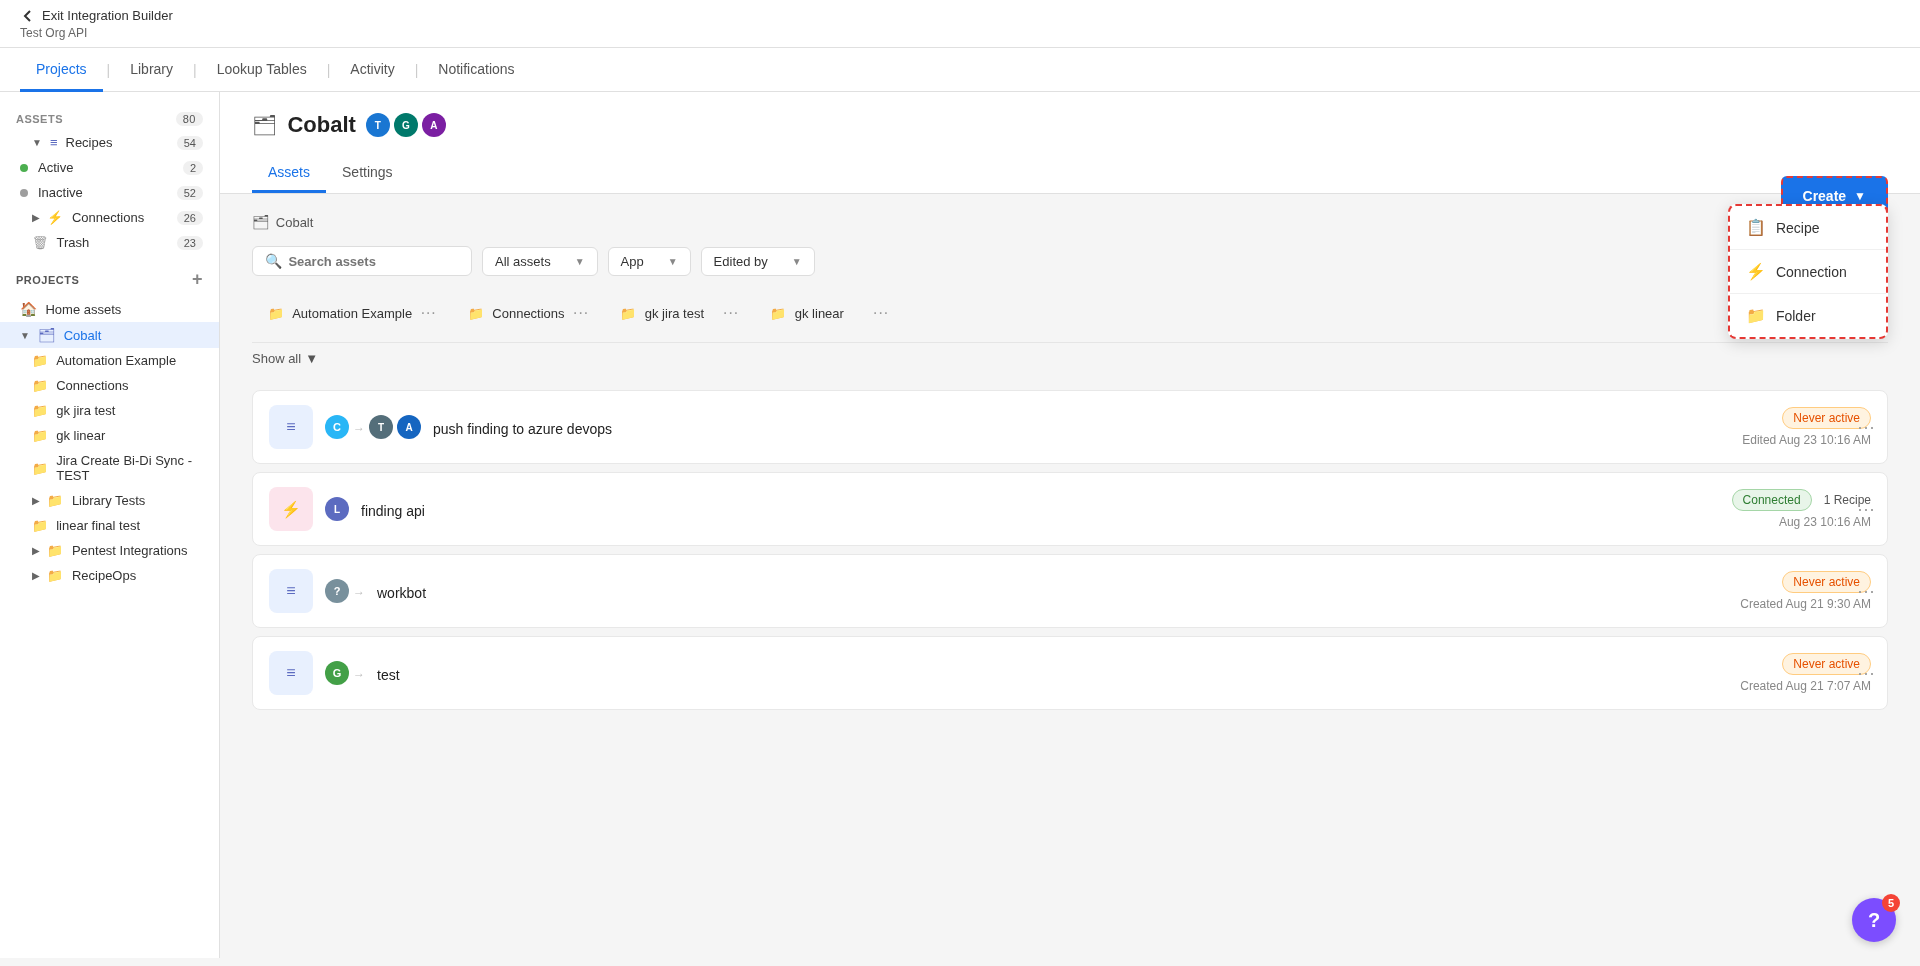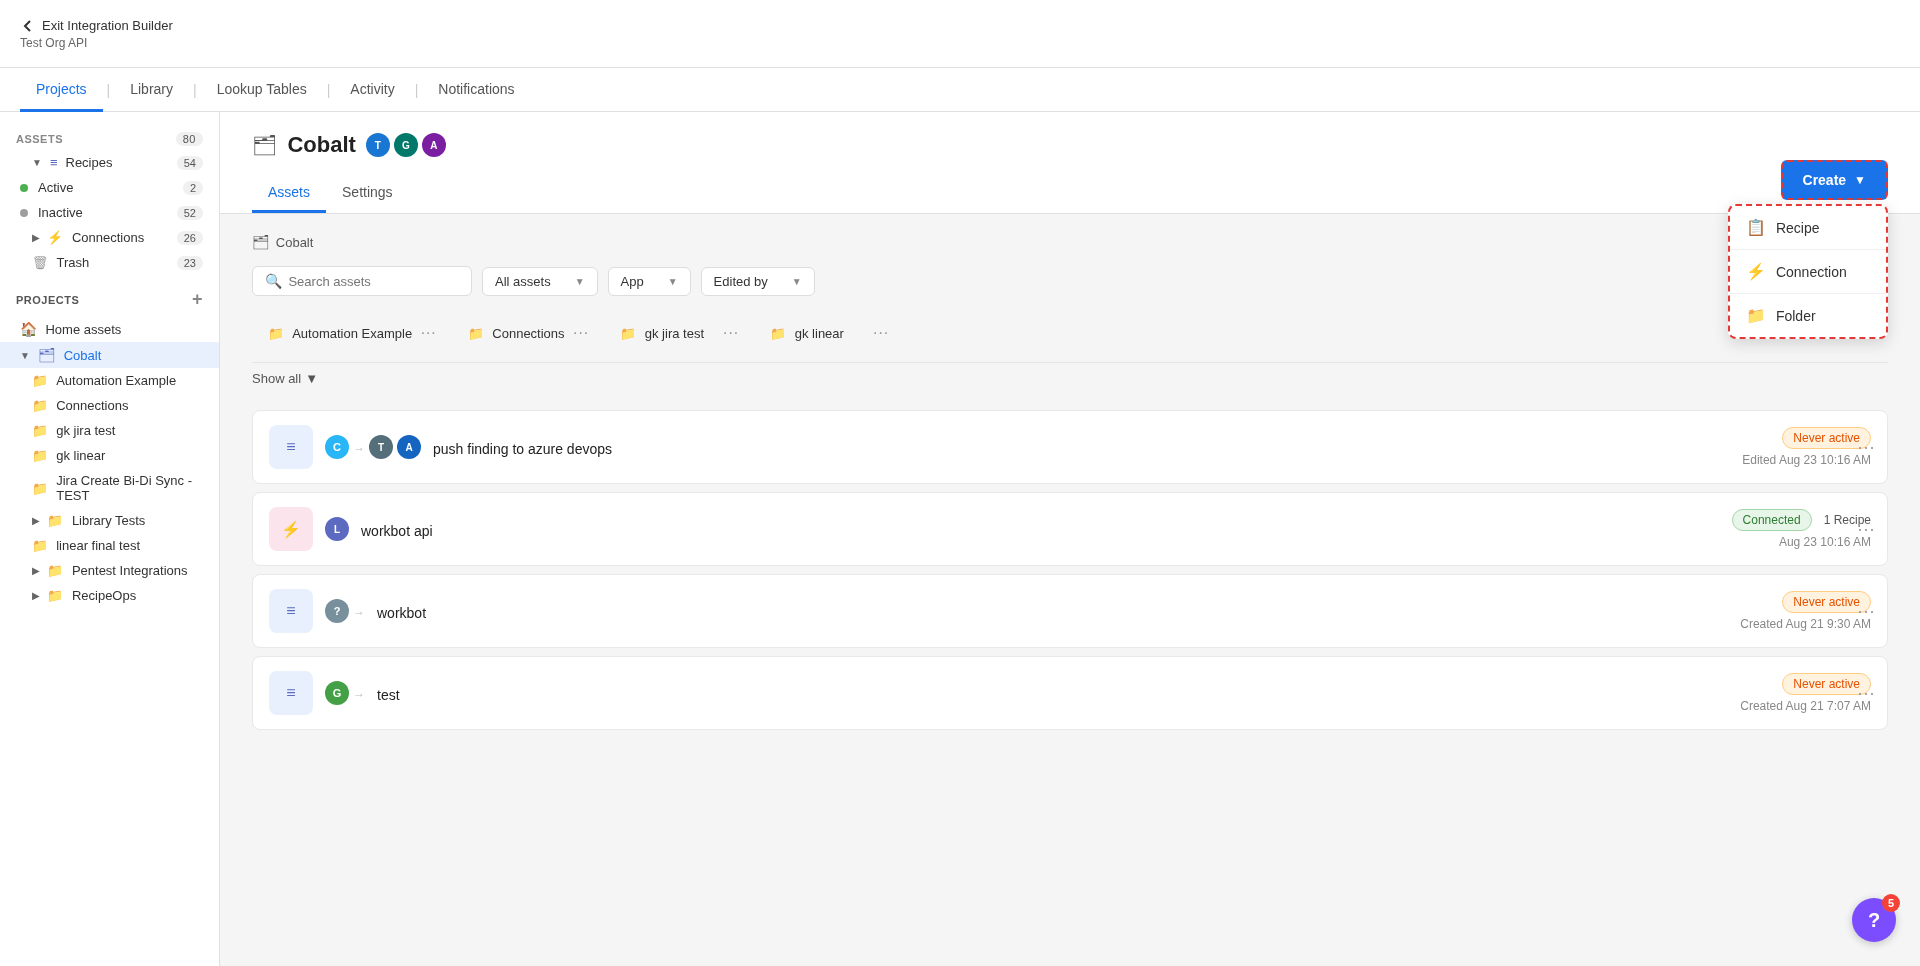--- a/index.html
+++ b/index.html
@@ -6,21 +6,21 @@
     body { background: #f5f5f5; color: #333; font-size: 14px; overflow: hidden; }
 
     
     .top-bar {
       background: #fff;
       border-bottom: 1px solid #e0e0e0;
       padding: 8px 20px;
       display: flex;
       align-items: center;
       gap: 8px;
-      height: 68px;
+      height: 48px;
     }
     .top-bar-back {
       display: flex; flex-direction: column;
     }
     .back-link {
       display: flex; align-items: center; gap: 6px;
       font-size: 13px; color: #333; cursor: pointer; font-weight: 500;
     }
     .back-link svg { width: 16px; height: 16px; }
     .back-sub { font-size: 12px; color: #666; margin-top: 2px; }
@@ -145,20 +145,21 @@
       margin-bottom: 20px;
     }
     .search-box {
       display: flex; align-items: center; gap: 6px;
       border: 1px solid #ddd; border-radius: 6px;
       padding: 6px 12px; background: #fff; width: 220px;
     }
     .search-box input {
       border: none; outline: none; font-size: 13px; color: #333; width: 100%;
       background: transparent;
+      font-weight: bold;
     }
     .filter-dropdown {
       display: flex; align-items: center; gap: 24px;
       border: 1px solid #ddd; border-radius: 6px;
       padding: 6px 12px; background: #fff; cursor: pointer; font-size: 13px;
     }
     .filter-dropdown .caret { font-size: 10px; color: #888; }
 
     
     .folders-row {
@@ -478,21 +479,21 @@
       </div>
 
       <div class="asset-item">
         <div class="asset-icon-box asset-icon-pink">
           <span style="color:#e91e63;font-size:16px">⚡</span>
         </div>
         <div style="display:flex;align-items:center;gap:4px">
           <div class="chip" style="background:#5c6bc0;font-size:10px">L</div>
         </div>
         <div class="asset-info">
-          <div class="asset-name">workbot api</div>
+          <div class="asset-name">finding api</div>
         </div>
         <div class="asset-status">
           <div style="display:flex;align-items:center;gap:12px">
             <span class="status-badge status-connected">Connected</span>
             <span class="recipe-count">1 Recipe</span>
           </div>
           <span class="asset-meta">Aug 23 10:16 AM</span>
         </div>
         <span class="asset-more">···</span>
       </div>
@@ -531,21 +532,21 @@
           <span class="asset-meta">Created Aug 21 7:07 AM</span>
         </div>
         <span class="asset-more">···</span>
       </div>
 
     </div>
   </div>
 </div>
 
 <div class="create-btn-area">
-  <button class="create-btn" style="border: 2px dashed #e53935;">
+  <button class="create-btn" style="border: 2px dashed #e53935; margin-top: 16px;">
     <span>Create</span>
     <span class="caret">▼</span>
   </button>
   <div class="dropdown-menu">
     <div class="dropdown-item">
       <span class="di-icon">📋</span>
       <span>Recipe</span>
     </div>
     <hr class="dropdown-sep">
     <div class="dropdown-item">

